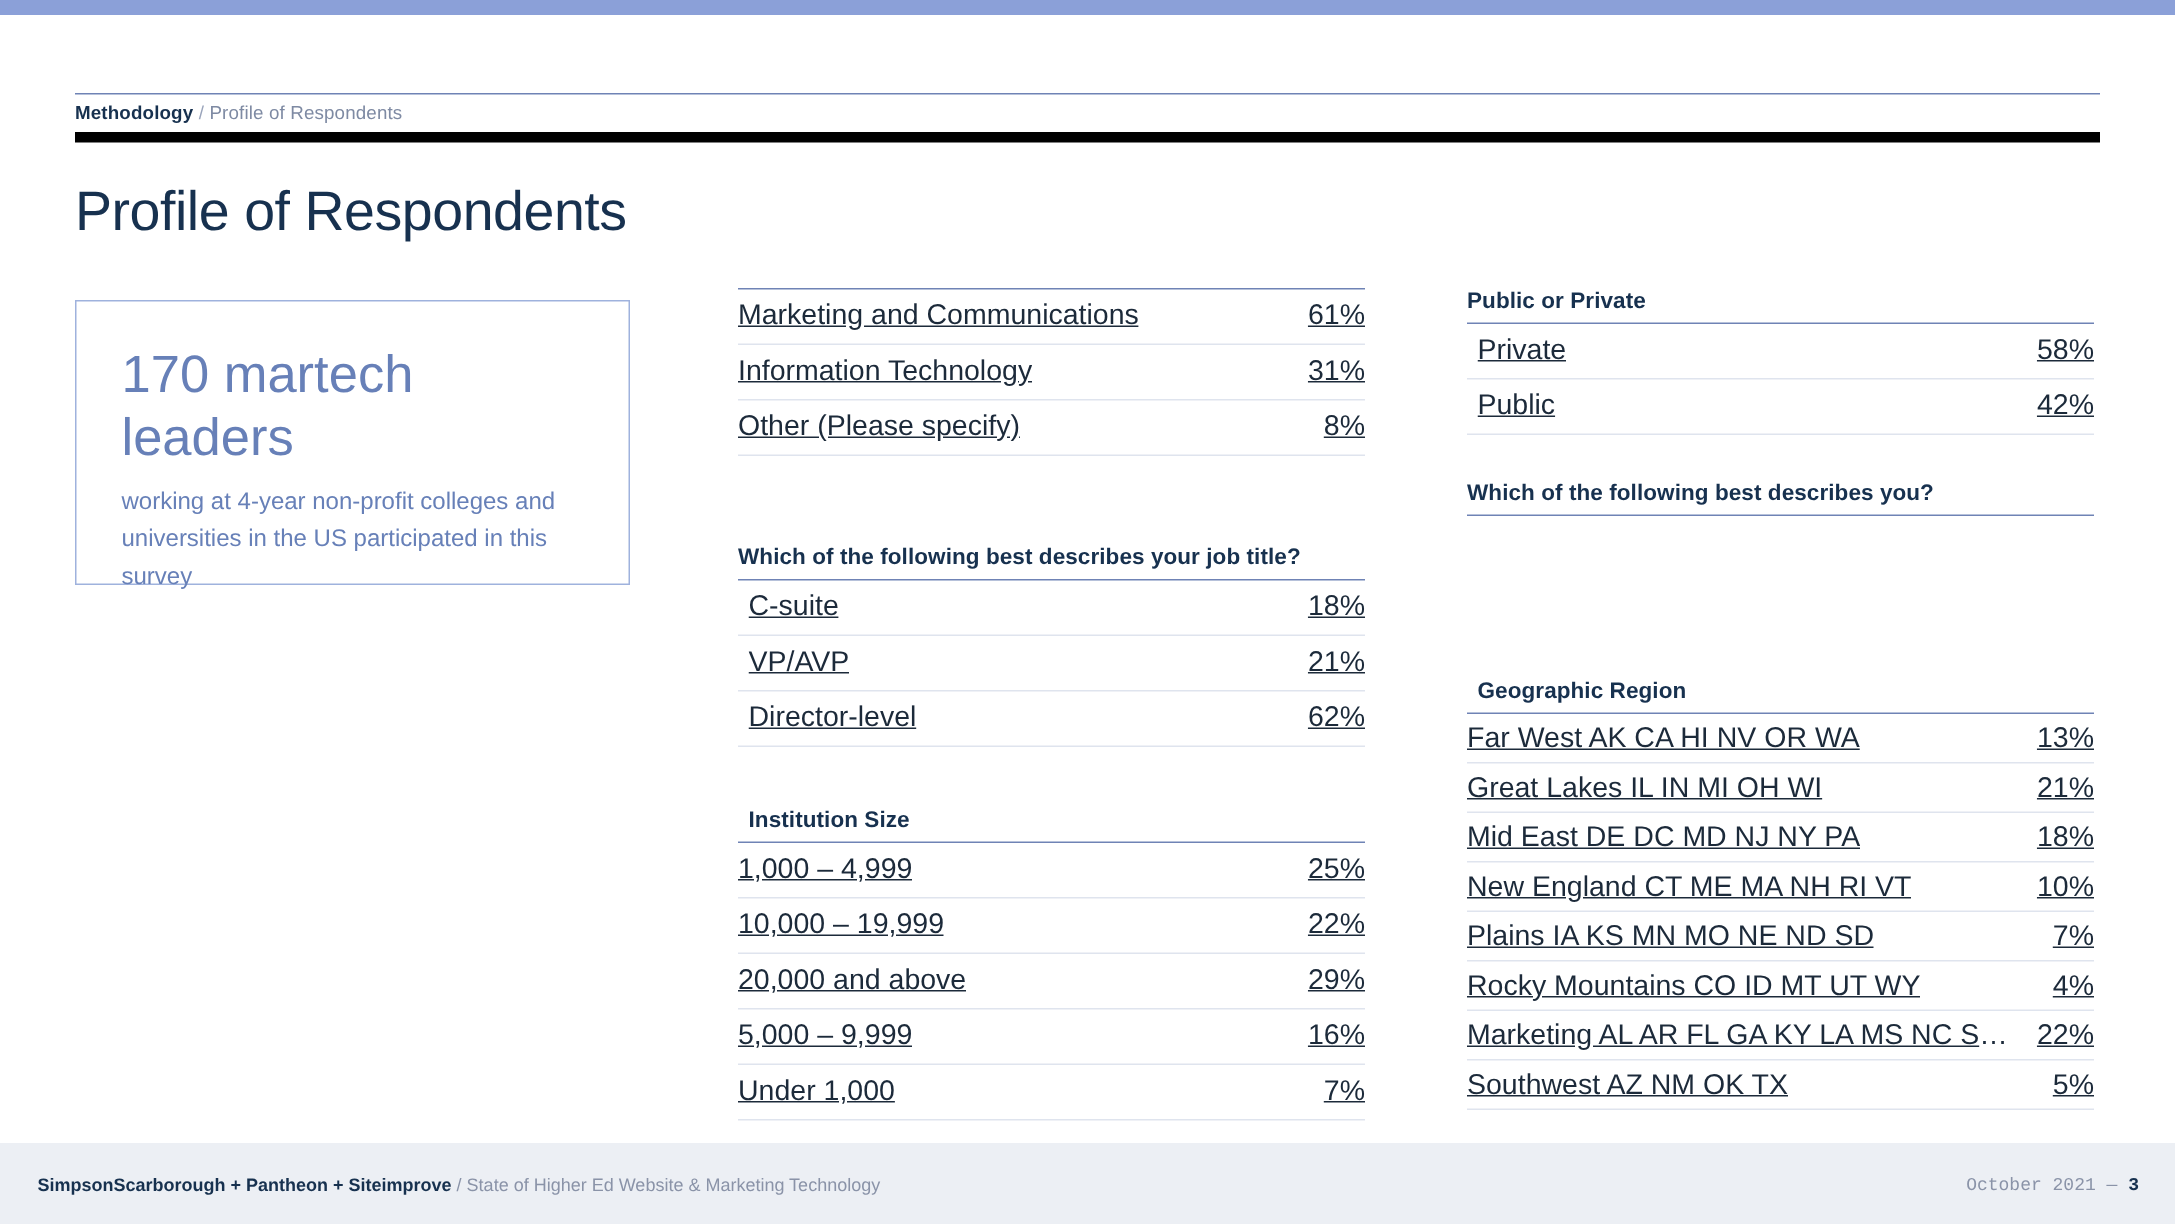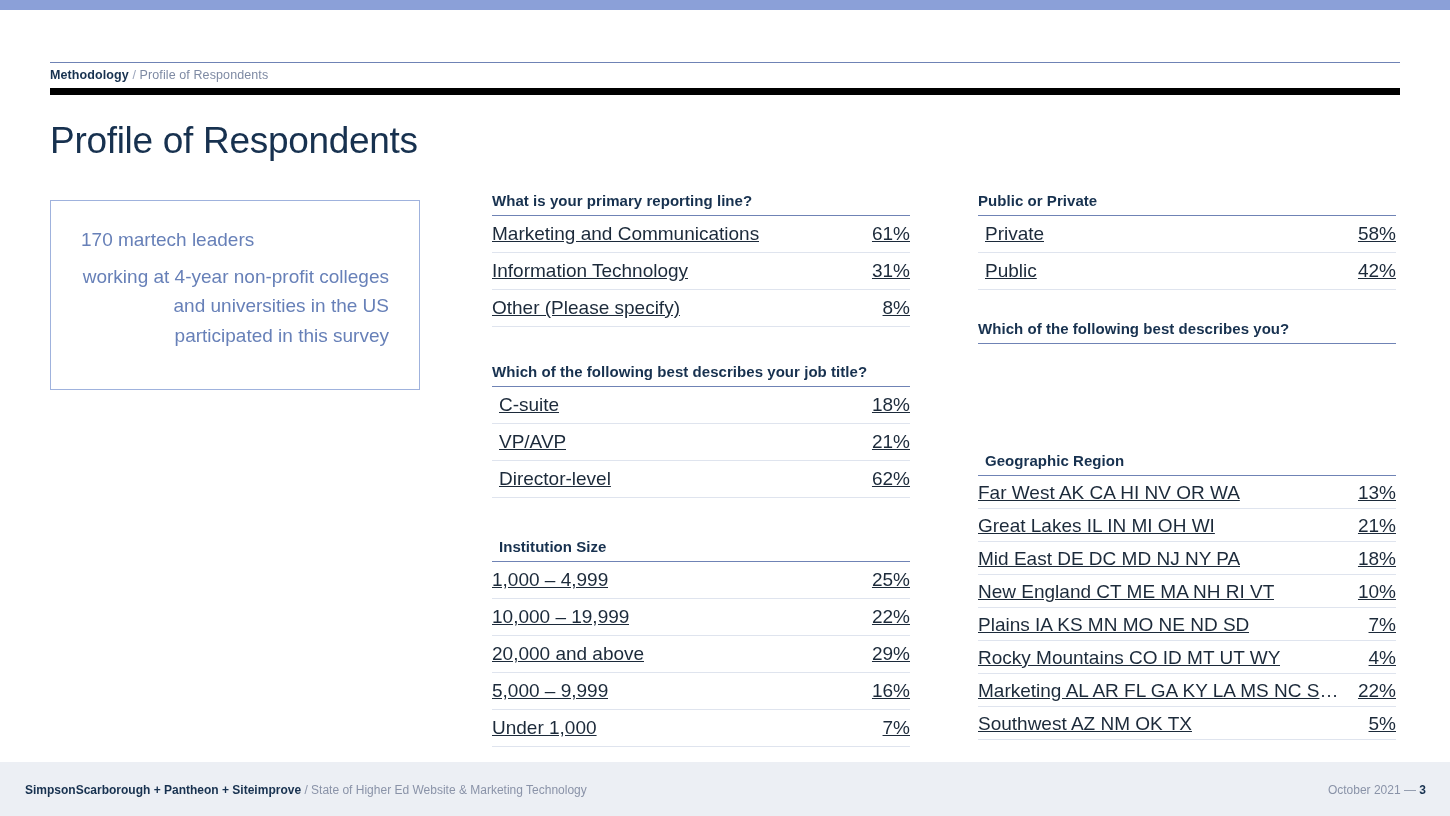--- a/index.html
+++ b/index.html
@@ -50,32 +50,31 @@
   .callout {
     position: absolute;
     top: 200px;
     left: 50px;
     width: 370px;
     height: 190px;
     border: 1px solid #9fb2dd;
     padding: 28px 30px;
   }
   .callout-head {
-    font-size: 19px;
+    font-size: 35px;
     color: #6780b8;
     line-height: 1.2;
     margin: 0 0 10px 0;
     font-weight: normal;
   }
   .callout-body {
-    font-size: 19px;
+    font-size: 16px;
     color: #6780b8;
     line-height: 1.55;
     margin: 0;
-    text-align: right;
   }
 
   .col-mid { position: absolute; left: 492px; width: 418px; }
   .col-right { position: absolute; left: 978px; width: 418px; }
 
   .block-title {
     font-size: 15px;
     font-weight: bold;
     color: #17314f;
     margin: 0 0 6px 0;
@@ -116,41 +115,41 @@
     font-size: 12px;
     color: #8a93a8;
   }
   .footer-left .strong { color: #17314f; font-weight: bold; }
   .footer-right {
     position: absolute;
     right: 24px;
     top: 783px;
     font-size: 12px;
     color: #8a93a8;
+    font-family: Liberation Mono, monospace;
   }
   .footer-right .pagenum { color: #17314f; font-weight: bold; }
 </style>
 </head>
 <body>
 
 <div class="top-bar"></div>
 
 <div class="breadcrumb">
   <span class="crumb-strong">Methodology</span><span class="crumb-sep"> / </span><span>Profile of Respondents</span>
 </div>
 
 <h1 class="page-title">Profile of Respondents</h1>
 
 <div class="callout">
   <p class="callout-head">170 martech leaders</p>
   <p class="callout-body">working at 4-year non-profit colleges and universities in the US participated in this survey</p>
 </div>
 
 <div class="col-mid" style="top:192px;">
-  <div class="block-title">What is your primary reporting line?</div>
   <div class="rule"></div>
   <div class="rows">
     <div class="row">
       <span class="label">Marketing and Communications</span>
       <span class="value">61%</span>
     </div>
     <div class="row">
       <span class="label">Information Technology</span>
       <span class="value">31%</span>
     </div>

